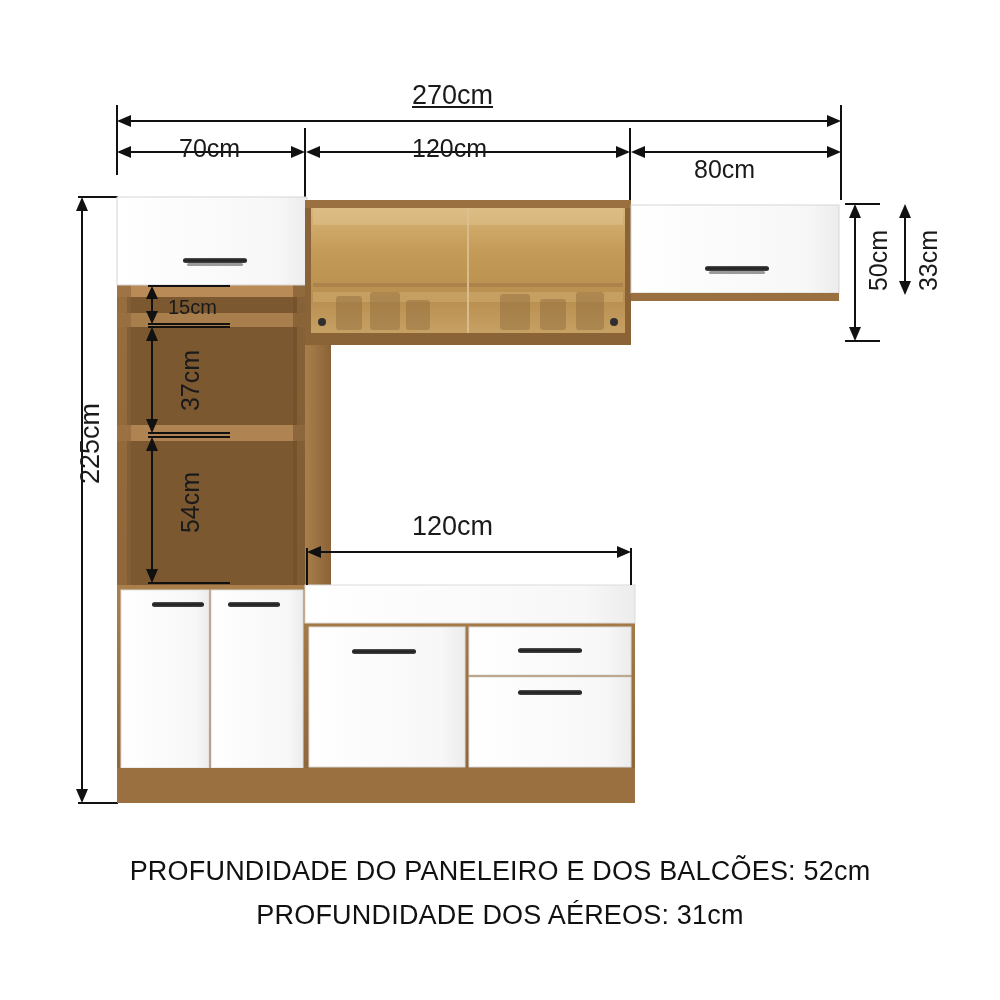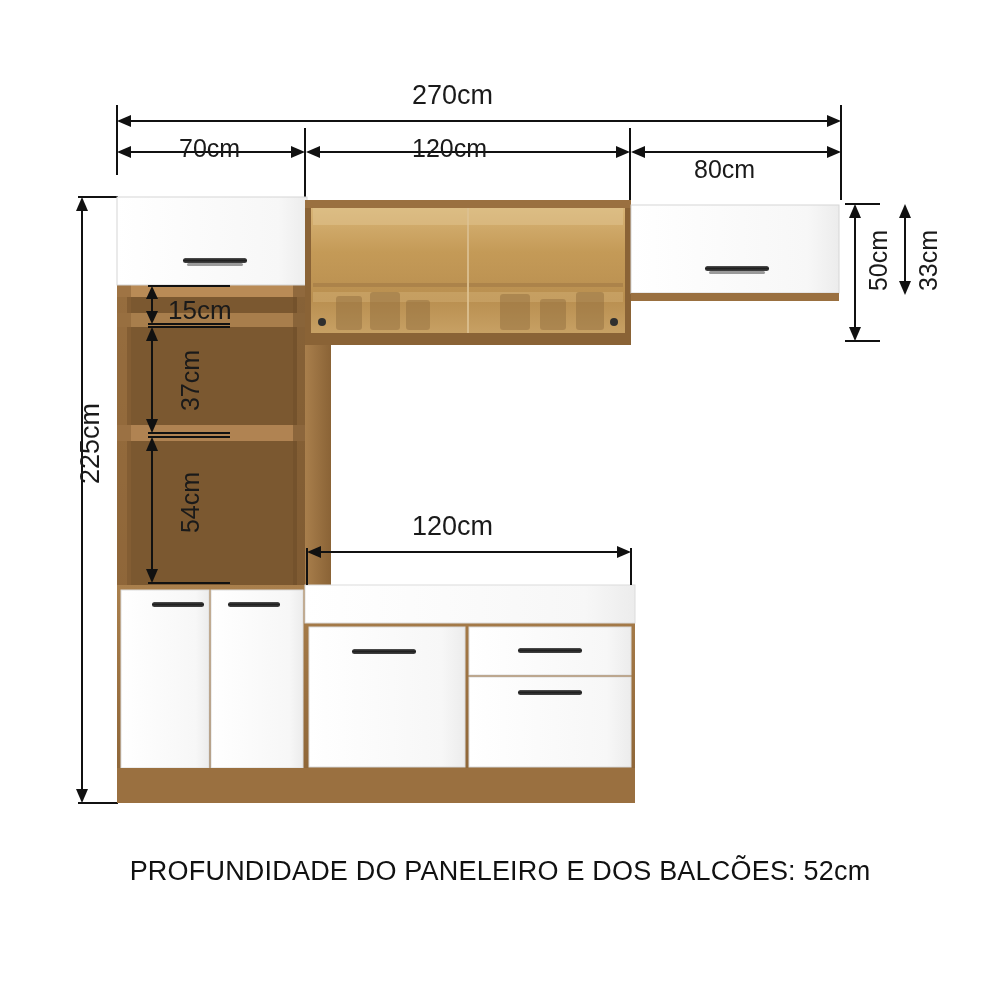--- a/index.html
+++ b/index.html
@@ -27,21 +27,21 @@
     line-height: 1;
   }
   .dim-top {
     font-size: 27px;
     font-weight: 400;
   }
   .dim-sub {
     font-size: 25px;
   }
   .dim-small {
-    font-size: 26px;
+    font-size: 20px;
   }
   .rot90 {
     transform: rotate(-90deg);
   }
   .caption {
     position: absolute;
     left: 0;
     width: 1000px;
     text-align: center;
     font-size: 27px;
@@ -240,21 +240,21 @@
       <polygon points="855,341 849,327 861,327" fill="#111" stroke="none"></polygon>
       <line x1="845" y1="204" x2="880" y2="204"></line>
       <line x1="845" y1="341" x2="880" y2="341"></line>
 
       <line x1="905" y1="207" x2="905" y2="292"></line>
       <polygon points="905,204 899,218 911,218" fill="#111" stroke="none"></polygon>
       <polygon points="905,295 899,281 911,281" fill="#111" stroke="none"></polygon>
     </g>
   </svg>
 
-  <div class="lbl dim-top" style="left:412px; top:82px;">270cm</div>
+  <div class="lbl dim-top" style="left:412px; top:82px;text-decoration:underline;">270cm</div>
 
   <div class="lbl dim-sub" style="left:179px; top:136px;">70cm</div>
 
   <div class="lbl dim-sub" style="left:412px; top:136px;">120cm</div>
 
   <div class="lbl dim-sub" style="left:694px; top:136px;margin-top:21px;">80cm</div>
 
   <div class="lbl dim-top rot90" style="left:30px; top:430px; width:120px; text-align:center;">225cm</div>
 
   <div class="lbl dim-small" style="left:168px; top:297px;">15cm</div>
@@ -263,14 +263,15 @@
 
   <div class="lbl dim-sub rot90" style="left:140px; top:490px; width:100px; text-align:center;">54cm</div>
 
   <div class="lbl dim-sub rot90" style="left:828px; top:248px; width:100px; text-align:center;">50cm</div>
 
   <div class="lbl dim-sub rot90" style="left:878px; top:248px; width:100px; text-align:center;">33cm</div>
 
   <div class="lbl dim-top" style="left:412px; top:513px;">120cm</div>
 
   <div class="caption" style="top:856px;">PROFUNDIDADE DO PANELEIRO E DOS BALCÕES: 52cm</div>
+  <div class="caption" style="top:900px;">PROFUNDIDADE DOS AÉREOS: 31cm</div>
 
 </div>
 
 </body></html>

